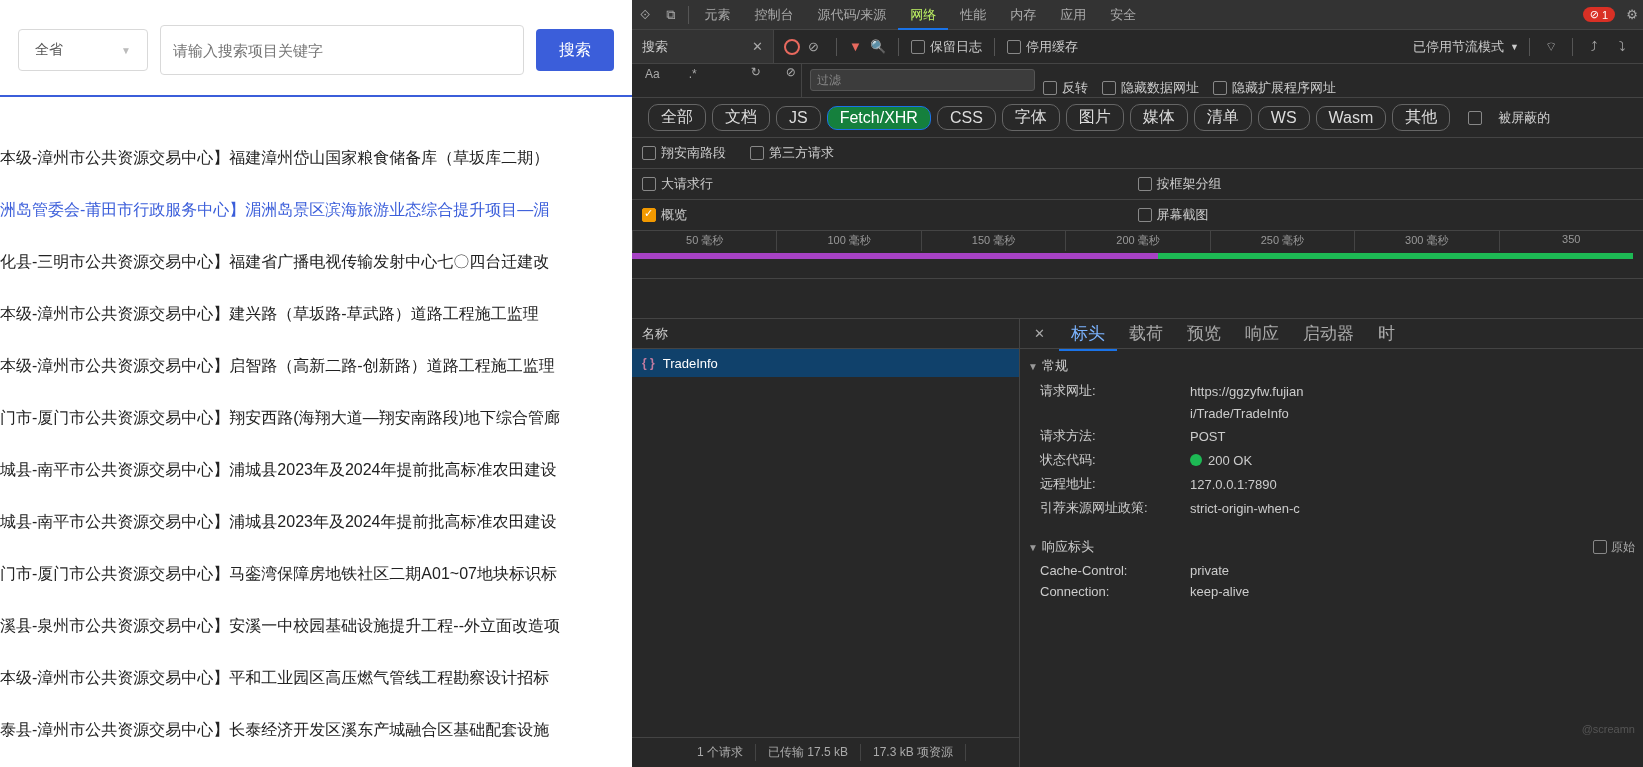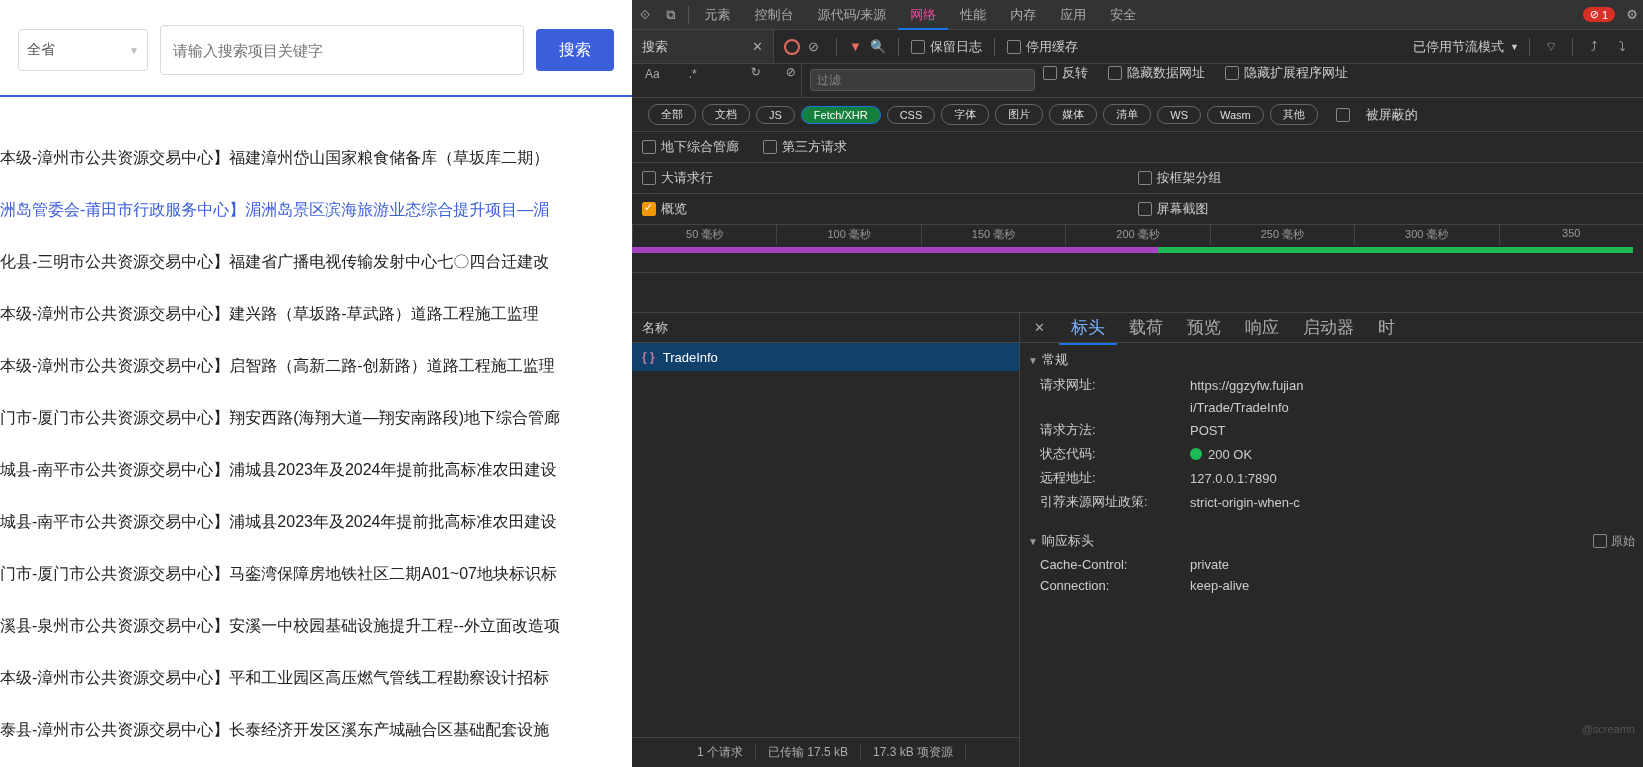--- a/index.html
+++ b/index.html
@@ -2,35 +2,35 @@
 <html><head>
 <meta charset="utf-8">
 <style>
 * { margin: 0; padding: 0; box-sizing: border-box; }
 body { font-family: "Microsoft YaHei", Arial, sans-serif; font-size: 14px; background: #fff; overflow: hidden; }
 .container { display: flex; width: 1643px; height: 767px; }
 
 
 .left-pane { width: 632px; background: #fff; overflow: hidden; }
 .search-bar { display: flex; padding: 25px 18px 20px 18px; gap: 12px; align-items: center; border-bottom: 2px solid #3b5eda; }
-.province-select { width: 130px; height: 42px; border: 1px solid #d9d9d9; border-radius: 4px; display: flex; align-items: center; justify-content: space-between; padding: 0 8px; color: #555; cursor: pointer; }
+.province-select { width: 130px; height: 42px; border: 1px solid #d9d9d9; border-radius: 4px; display: flex; align-items: center; justify-content: space-between; padding: 0 16px; color: #555; cursor: pointer; }
 .province-select .arrow { font-size: 10px; color: #bbb; }
 .keyword-input { flex: 1; height: 50px; border: 1px solid #d9d9d9; border-radius: 4px; padding: 0 12px; color: #999; font-size: 15px; outline: none; }
 .search-btn { width: 78px; height: 42px; background: #3b5eda; color: #fff; border: none; border-radius: 4px; font-size: 16px; cursor: pointer; }
 .result-list { padding-top: 35px; }
 .result-item { font-size: 16px; color: #222; padding: 14px 0; white-space: nowrap; overflow: hidden; line-height: 1.5; }
 .result-item.active { color: #3b5eda; }
 
 
 .right-pane { flex: 1; background: #282828; color: #ccc; font-family: "Segoe UI", Arial, sans-serif; font-size: 13px; display: flex; flex-direction: column; }
 .dt-tabs { height: 30px; background: #333; display: flex; align-items: center; border-bottom: 1px solid #444; }
 .dt-tab-icon { padding: 0 8px; color: #aaa; }
 .dt-divider { width: 1px; height: 18px; background: #555; margin: 0 4px; }
 .dt-tab { padding: 6px 12px; color: #aaa; cursor: pointer; }
-.dt-tab.active { color: #ec4899; border-bottom: 2px solid #1a73e8; text-align: right; }
+.dt-tab.active { color: #bef264; border-bottom: 2px solid #1a73e8; text-align: right; }
 .dt-tabs .spacer { flex: 1; }
 .err-badge { background: #d93025; color: #fff; border-radius: 10px; padding: 1px 7px; font-size: 11px; margin-right: 6px; display: flex; align-items: center; gap: 3px; }
 .dt-icon { width: 16px; height: 16px; display: inline-flex; align-items: center; justify-content: center; color: #aaa; margin: 0 3px; }
 
 
 .dt-row2 { height: 34px; display: flex; align-items: stretch; border-bottom: 1px solid #444; }
 .search-panel { width: 142px; display: flex; align-items: center; background: #333; border-right: 1px solid #444; }
 .search-panel .label { padding: 0 10px; flex: 1; }
 .search-panel .close { padding: 0 10px; cursor: pointer; color: #aaa; }
 .network-toolbar { flex: 1; display: flex; align-items: center; padding: 0 10px; gap: 8px; }
@@ -42,25 +42,25 @@
 .chk-box { width: 14px; height: 14px; border: 1px solid #888; border-radius: 2px; }
 .throttle-text { margin-left: auto; display: flex; align-items: center; gap: 6px; }
 .triangle-down { font-size: 9px; }
 
 
 .dt-row3 { height: 34px; display: flex; border-bottom: 1px solid #444; }
 .search-opts { width: 170px; display: flex; align-items: flex-start; justify-content: flex-start; padding: 0 8px; gap: 19px; font-size: 12px; color: #aaa; border-right: 1px solid #444; }
 .sopt { border: 1px solid transparent; padding: 2px 4px; }
 .tool-sep { width: 1px; height: 18px; background: #555; margin: 0 4px; align-self: center; }
 .filter-box { flex: 0 0 225px; height: 22px; background: #3c3c3c; border: 1px solid #555; border-radius: 3px; margin: 5px 8px; padding: 2px 6px; color: #888; font-size: 12px; display: flex; align-items: center; }
-.row3-right { display: flex; align-items: flex-start; gap: 20px; flex: 1; }
+.row3-right { display: flex; align-items: flex-end; gap: 14px; flex: 1; }
 
 
 .dt-row4 { padding: 6px 10px; display: flex; gap: 6px; flex-wrap: wrap; border-bottom: 1px solid #444; }
-.chip { border: 1px solid #666; border-radius: 10px; padding: 2px 12px; font-size: 11px; color: #ddd; cursor: pointer; }
+.chip { border: 1px solid #666; border-radius: 10px; padding: 2px 12px; font-size: 16px; color: #ddd; cursor: pointer; }
 .chip.active { background: #15803d; border-color: #1a73e8; color: #fff; }
 .chip-row { display: flex; gap: 6px; flex-wrap: wrap; align-items: center; }
 
 
 .dt-row5 { padding: 6px 10px; display: flex; gap: 24px; border-bottom: 1px solid #444; }
 .dt-row6 { padding: 6px 10px; display: flex; border-bottom: 1px solid #444; }
 .dt-row6 .col { flex: 1; display: flex; align-items: center; gap: 6px; }
 .chk-on { background: #f29900; border-color: #f29900; position: relative; }
 .chk-on::after { content: "✓"; color: #fff; font-size: 11px; position: absolute; top: -2px; left: 1px; }
 
@@ -216,21 +216,21 @@
         </div>
       <label class="chk-wrap" style="margin-left:12px;gap:16px;">
           <span class="chk-box"></span>
           <span>被屏蔽的</span>
         </label>
     </div>
 
     <div class="dt-row5">
       <label class="chk-wrap">
           <span class="chk-box"></span>
-          <span>地下综合管廊</span>
+          <span>翔安南路段</span>
         </label>
       <label class="chk-wrap">
           <span class="chk-box"></span>
           <span>第三方请求</span>
         </label>
     </div>
 
     <div class="dt-row6">
       <div class="col">
           <label class="chk-wrap">

